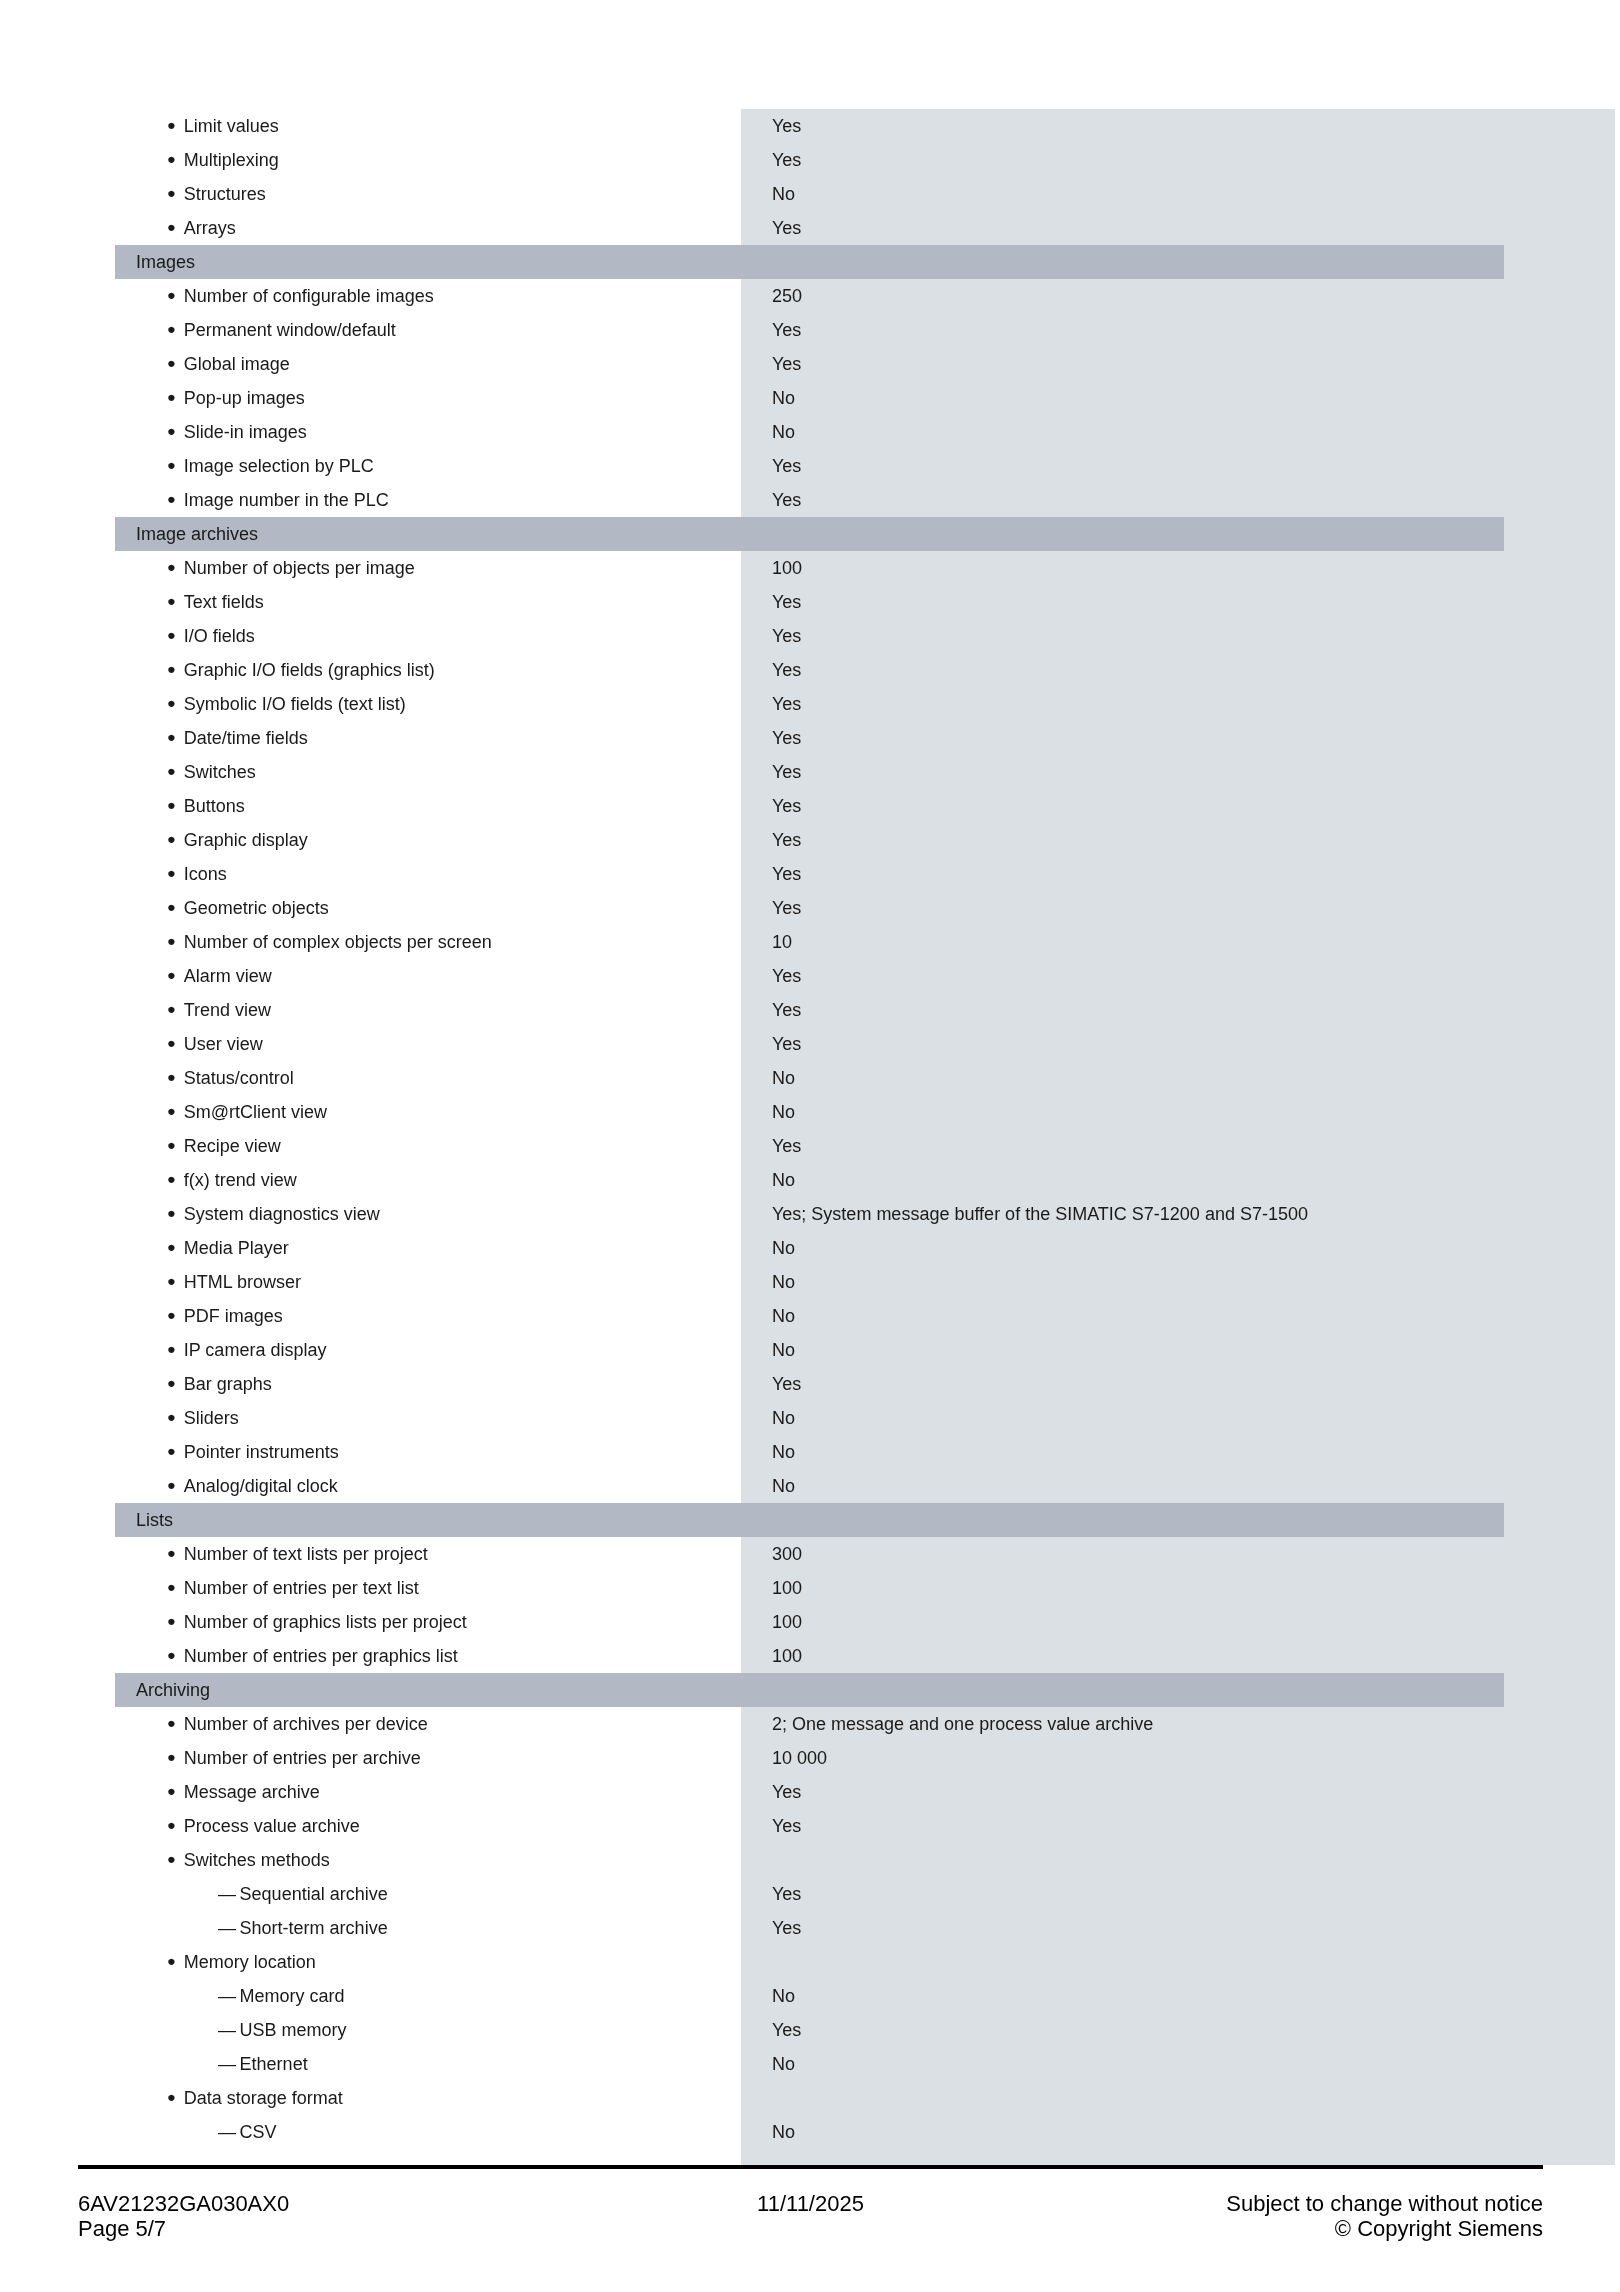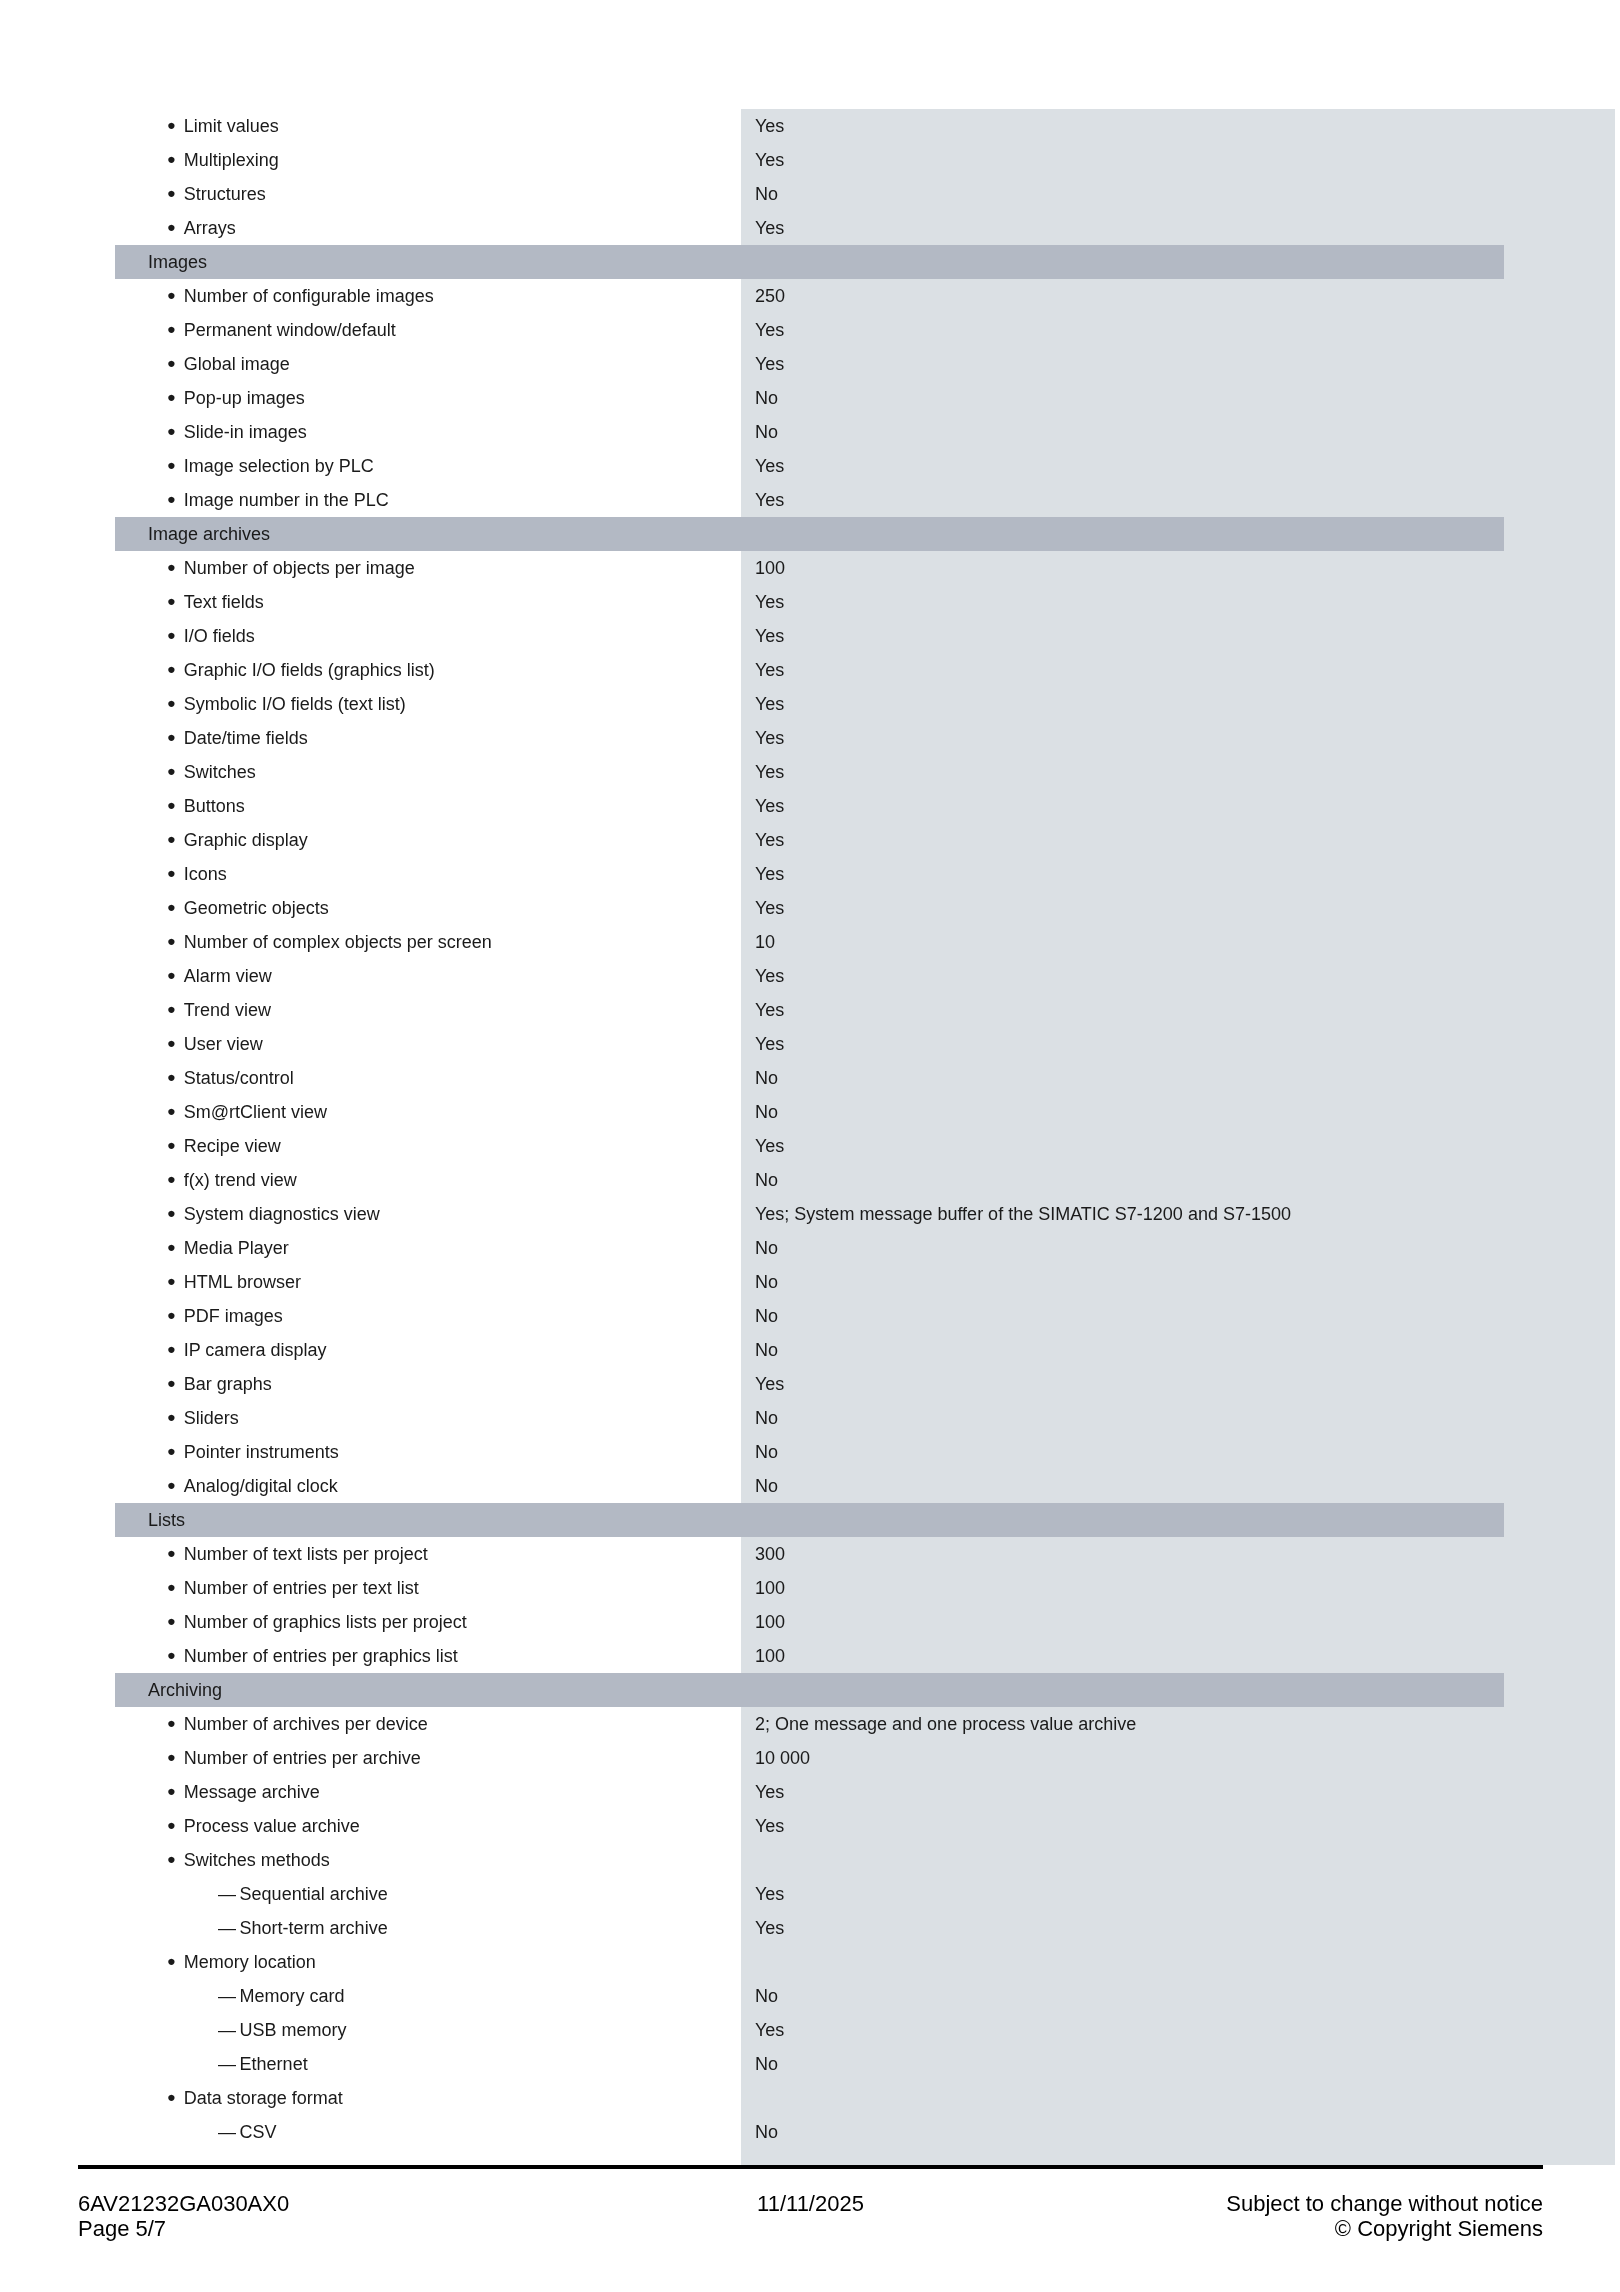--- a/index.html
+++ b/index.html
@@ -64,21 +64,21 @@
     display: flex;
     align-items: center;
   }
   .row .value {
     flex: 1 1 auto;
     box-sizing: border-box;
     font-size: 18px;
     line-height: 1.15;
     color: #1a1a1a;
     white-space: nowrap;
-    padding-left: 14px;   
+    padding-left: 31px;   
   }
 
   
   .lvl-bullet { padding-left: 52px; }   
   .lvl-dash   { padding-left: 103px; }  
 
   .bullet-glyph {
     display: inline-block;
     width: 16.7px;
     font-size: 14.7px;
@@ -100,21 +100,21 @@
     position: relative;
     z-index: 2;
     height: 34px;
     width: 1389px;
     background: #b3b9c4;
     display: flex;
     align-items: center;
     box-sizing: border-box;
   }
   .section-row .section-title {
-    padding-left: 33px;
+    padding-left: 21px;
     font-size: 18px;
     line-height: 1.15;
     color: #1a1a1a;
     white-space: nowrap;
   }
 
   
   .bottom-rule {
     position: absolute;
     left: 78px;

